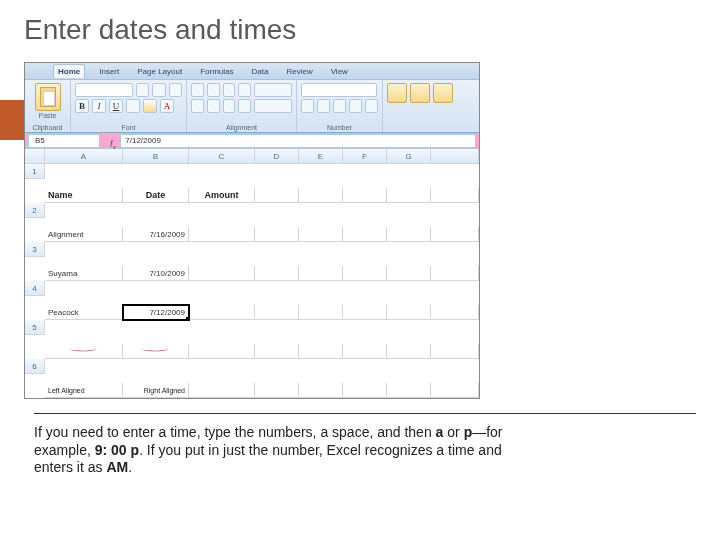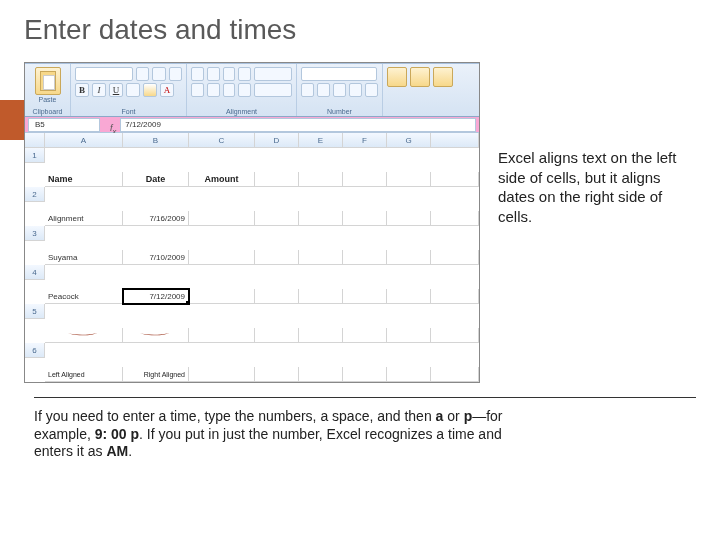--- a/index.html
+++ b/index.html
@@ -46,20 +46,29 @@
 </head>
 <body>
 
 <h1 class="slide-title">Enter dates and times</h1>
 
 <div class="content-row">
   <div class="accent-bar"></div>
 
   <div class="shot-wrap">
     <div class="excel-shot">
+      <div class="ribbon-tabs">
+        <span class="active">Home</span>
+        <span>Insert</span>
+        <span>Page Layout</span>
+        <span>Formulas</span>
+        <span>Data</span>
+        <span>Review</span>
+        <span>View</span>
+      </div>
       <div class="ribbon-body">
         <div class="rg" style="width:46px">
           <div class="rg-icons" style="flex-direction:column;align-items:center;gap:1px">
             <div class="btn lg">
                 <div class="clipboard-icon"></div>
               </div>
             <div style="font-size:7px;color:#4a6a8f">Paste</div>
           </div>
           <div class="rg-label">Clipboard</div>
         </div>
@@ -213,20 +222,19 @@
         <div class="gc"></div>
         <div class="gc"></div>
         <div class="gc"></div>
         <div class="gc"></div>
         <div class="gc"></div>
         <div class="gc"></div>
       </div>
     </div>
   </div>
 
-  <div class="side-text">Excel aligns text on the left side of cells, but it aligns dates on the right side of cells.</div>
 </div>
 
 <hr class="divider">
 
 <p class="body-text">
   <span>If you need to enter a time, type the numbers, a space, and then </span><b>a</b><span> or </span><b>p</b><span>—for example, </span><b>9: 00 p</b><span>. If you put in just the number, Excel recognizes a time and enters it as </span><b>AM</b><span>.</span>
 </p>
 
 </body></html>

